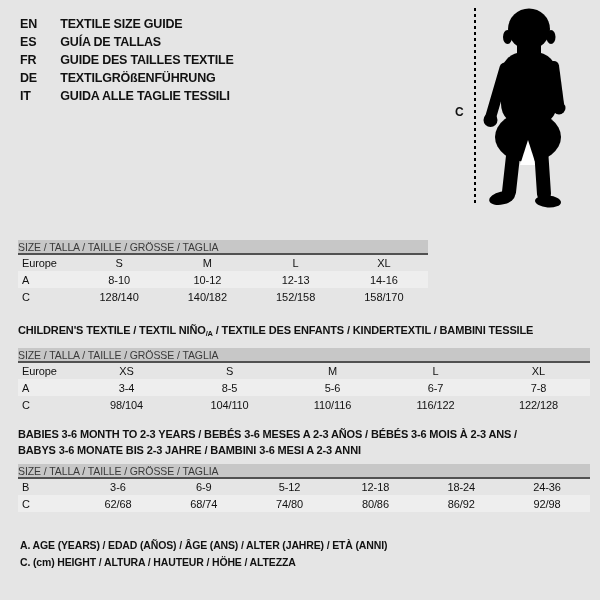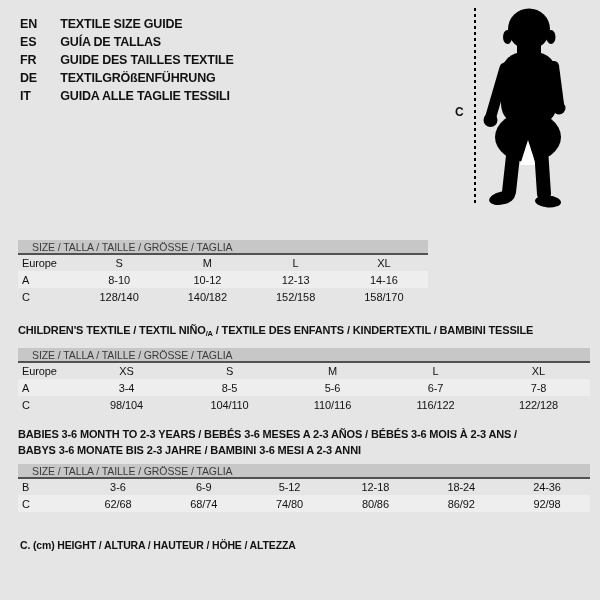--- a/index.html
+++ b/index.html
@@ -23,21 +23,21 @@
   .baby-svg { position: absolute; left: 481px; top: 4px; }
 
   
   .sec-heading { position: absolute; left: 18px; font-size: 11px; font-weight: bold;
     letter-spacing: -0.15px; white-space: nowrap; line-height: 13px; }
   .sub { font-size: 7.5px; vertical-align: -2px; }
 
   
   table.size-table { position: absolute; border-collapse: collapse; table-layout: fixed; }
   .size-table th.bar { background: #c7c7c7; border-bottom: 2px solid #515151;
-    font-weight: normal; text-align: left; padding: 0 0 0 14px; height: 14px;
+    font-weight: normal; text-align: left; padding: 0 0 0 0; height: 14px;
     font-size: 10.5px; color: #3a3a3a; letter-spacing: -0.1px; white-space: nowrap; }
   .size-table td { height: 17px; font-size: 11px; text-align: center; padding: 0;
     color: #111; letter-spacing: -0.1px; white-space: nowrap; }
   .size-table td.rowlabel { text-align: left; padding-left: 4px; }
   .size-table tr.shaded td { background: #eeeeee; }
   #table-junior   { left: 18px; top: 240px; width: 410px; }
   #table-children { left: 18px; top: 348px; width: 572px; }
   #table-babies   { left: 18px; top: 464px; width: 572px; }
   #heading-junior   { top: 216px; }
   #heading-children { top: 324px; }
@@ -212,16 +212,17 @@
       <td>68/74</td>
       <td>74/80</td>
       <td>80/86</td>
       <td>86/92</td>
       <td>92/98</td>
     </tr>
   </tbody>
     </table>
 
   <div class="footnotes">
+    <div class="footnote">A. AGE (YEARS) / EDAD (AÑOS) / ÂGE (ANS) / ALTER (JAHRE) / ETÀ (ANNI)</div>
     <div class="footnote">C. (cm) HEIGHT / ALTURA / HAUTEUR / HÖHE / ALTEZZA</div>
   </div>
 
 </div>
 
 </body></html>

